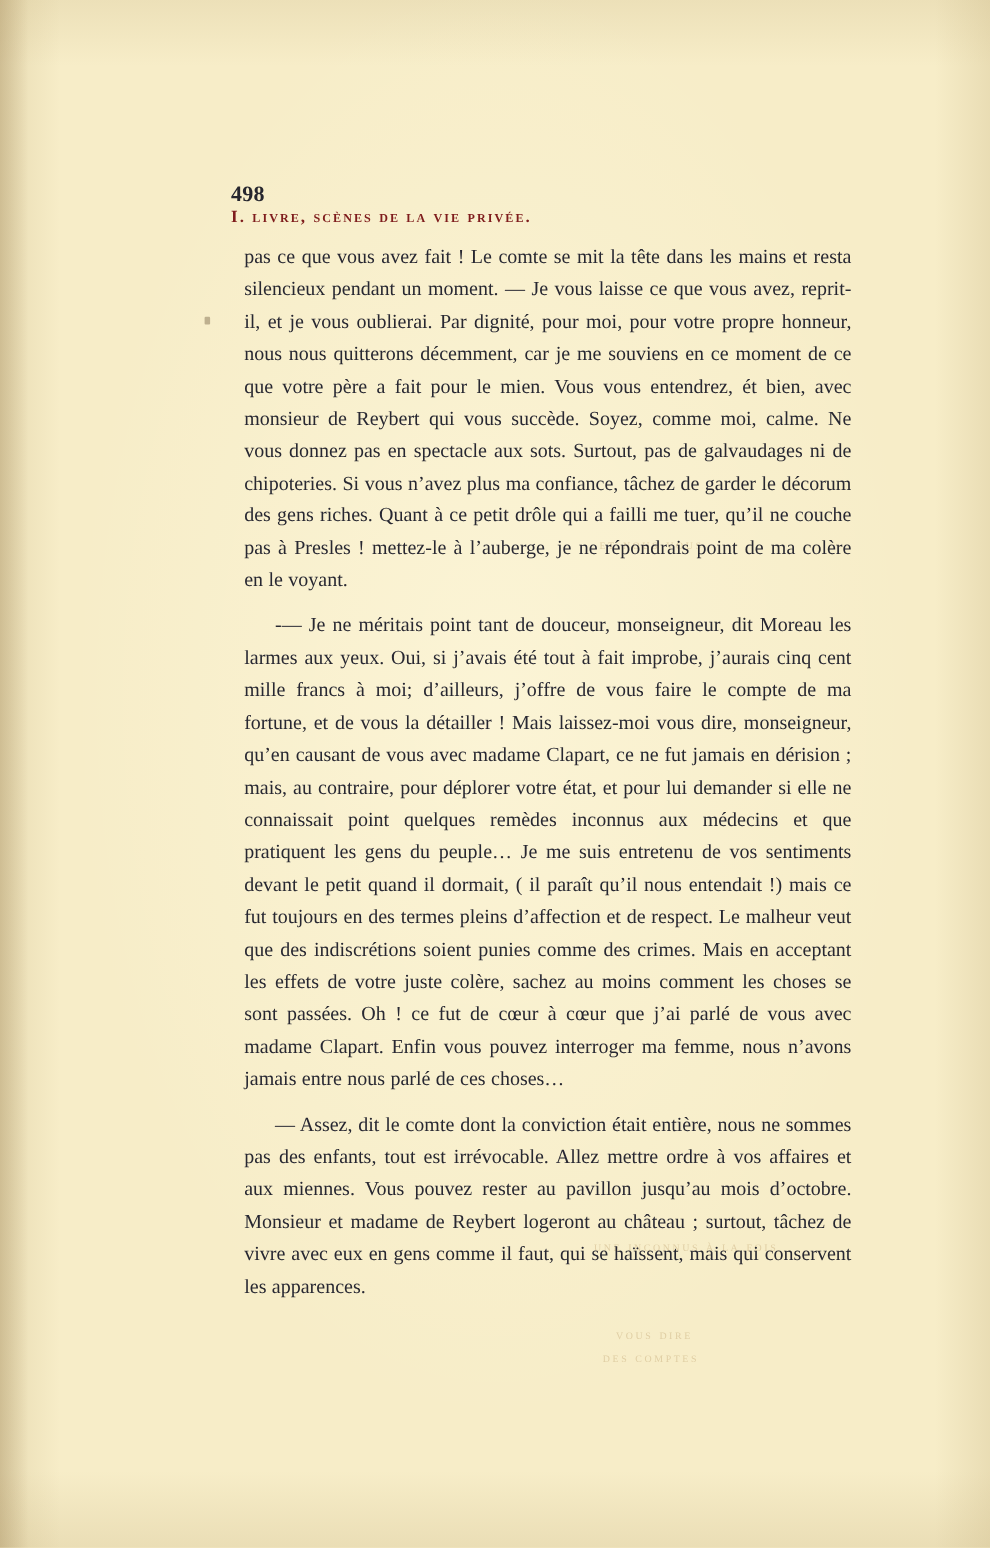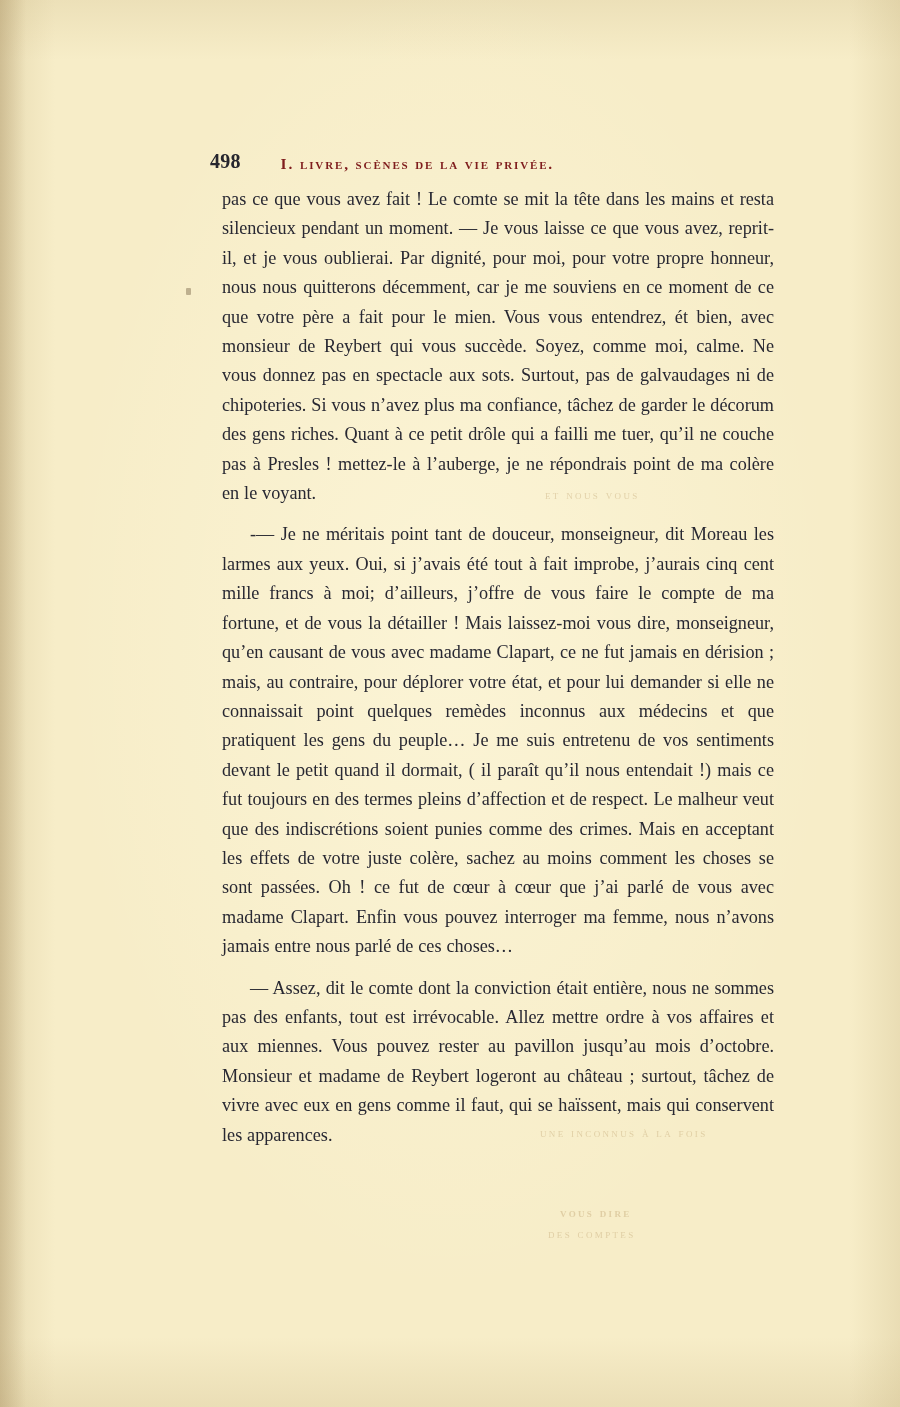--- a/index.html
+++ b/index.html
@@ -33,23 +33,24 @@
     pointer-events: none;
   }
   .content {
     position: absolute;
     left: 210px;
     top: 150px;
     width: 576px;
   }
   .running-head {
     display: flex;
-    align-items: flex-end;
-    margin: 0 0 12px 0;
+    align-items: flex-start;
+    margin: 16px 0 12px 0;
     letter-spacing: 0.02em;
+    flex-direction: column;
   }
   .folio {
     font-size: 20px;
     font-weight: 700;
     letter-spacing: 0.01em;
     margin-right: 40px;
     color: #26262e;
   }
   .head-title {
     font-size: 15.5px;
@@ -81,21 +82,21 @@
     color: rgba(190,160,110,0.40);
     font-size: 13px;
     letter-spacing: 0.18em;
     font-variant: small-caps;
     pointer-events: none;
     white-space: nowrap;
   }
   .bleed-1 { left: 545px; top: 487px; }
   .bleed-2 { left: 540px; top: 1125px; }
   .bleed-3 { left: 548px; top: 1226px; }
-  .bleed-4 { left: 560px; top: 1205px; font-weight: bold; }
+  .bleed-4 { left: 560px; top: 1205px; }
   .edge-left {
     position: absolute;
     left: 0; top: 0;
     width: 26px; height: 1407px;
     background: linear-gradient(to right, rgba(160,135,90,0.35), rgba(160,135,90,0));
     pointer-events: none;
   }
   .tick {
     position: absolute;
     left: 186px;

